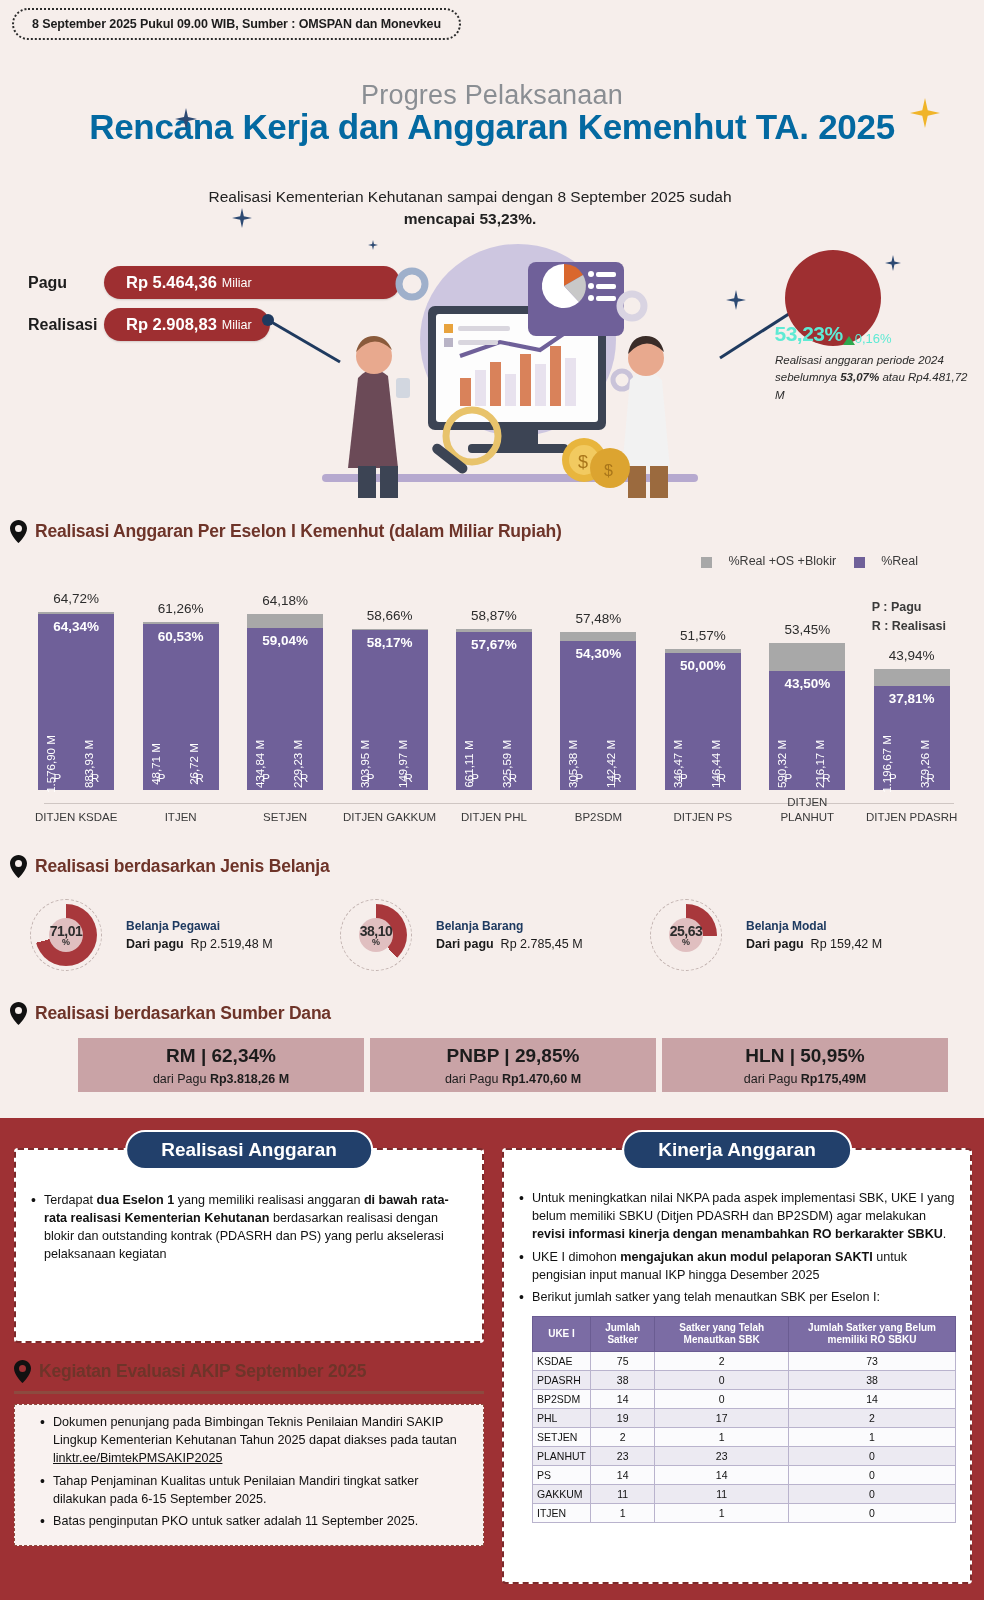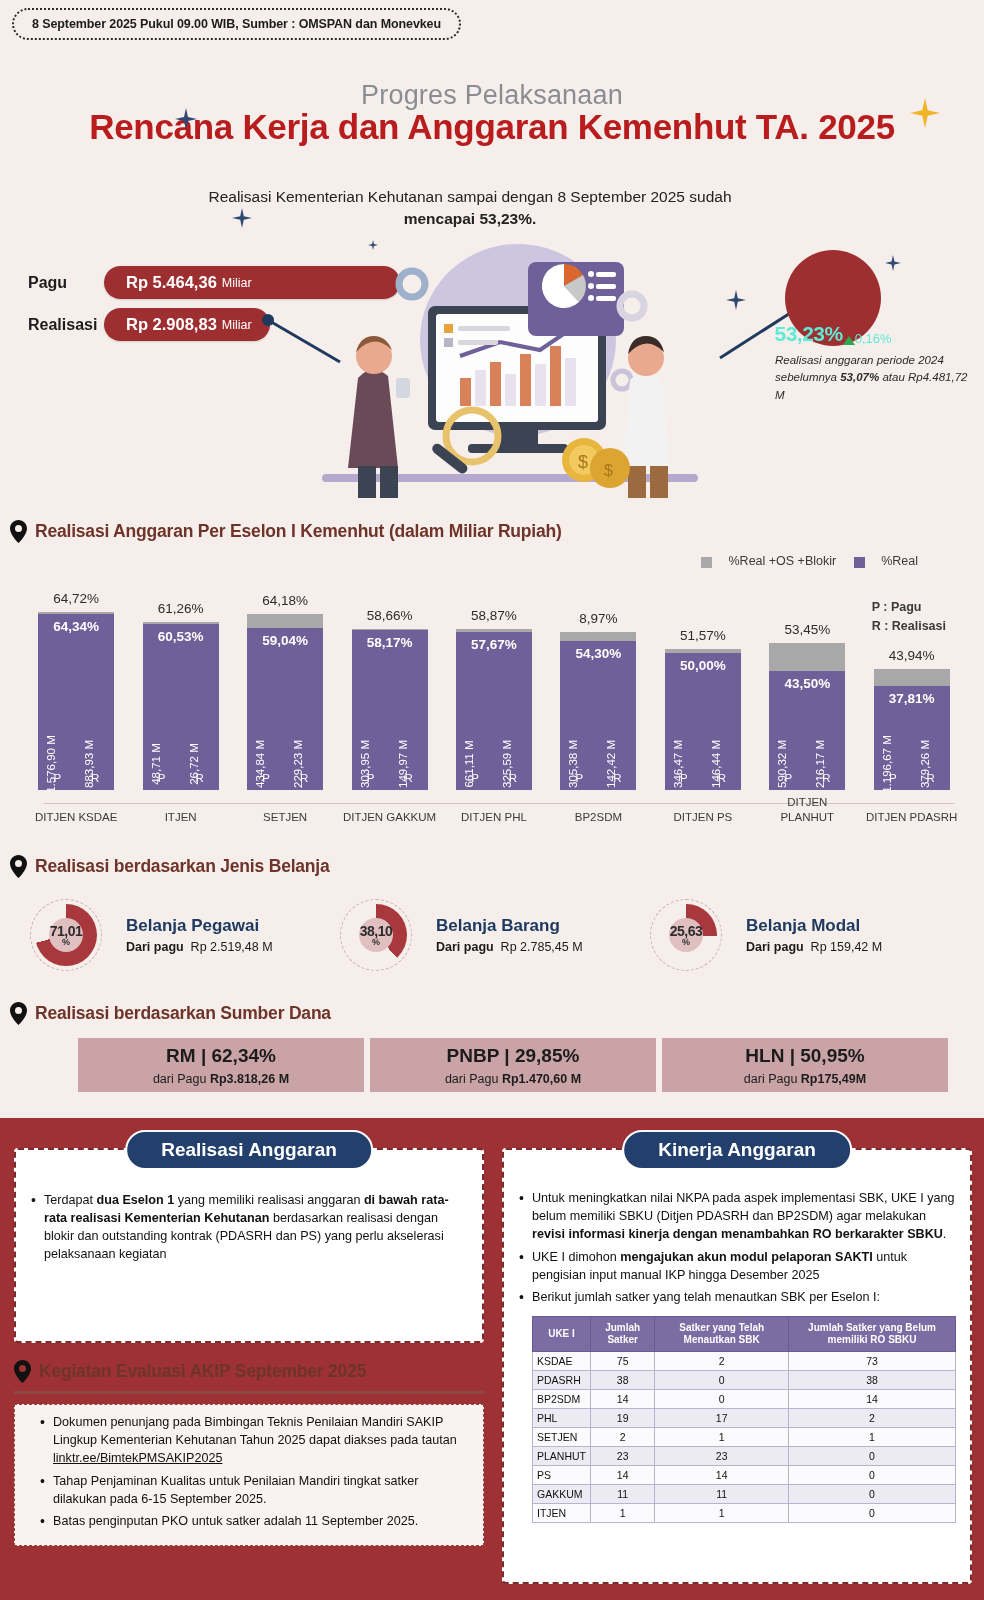--- a/index.html
+++ b/index.html
@@ -22,21 +22,21 @@
     background: #f6eeeb;
   }
 
   
   .hero { position: absolute; left: 0; top: 80px; width: 984px; text-align: center; }
   .hero-sub {
     font-size: 27px; color: #8a8e93; font-weight: 400; letter-spacing: 0.2px;
     margin-bottom: -4px;
   }
   .hero-title {
-    font-size: 35px; font-weight: bold; color: #b91c1c; letter-spacing: -0.3px;
+    font-size: 35px; font-weight: bold; color: #0369a1; letter-spacing: -0.3px;
   }
   .spark { position: absolute; pointer-events:none; }
   .spark svg { display:block; }
 
   .hero-note {
     position: absolute; left: 120px; top: 186px; width: 700px; text-align: center;
     font-size: 15.5px; color: #222; line-height: 1.45;
   }
   .hero-note b { font-weight: bold; }
 
@@ -119,21 +119,21 @@
     position: relative; width: 72px; height: 72px; border-radius: 50%;
     flex: none; border: 1.5px dashed #c0b1ae;
   }
   .donut .ring { position: absolute; inset: 4px; border-radius: 50%; }
   .donut .hole {
     position: absolute; inset: 18px; border-radius: 50%; background: #e0bfc0;
     display: flex; flex-direction: column; align-items: center; justify-content: center;
   }
   .donut .hole .n { font-size: 14px; font-weight: bold; color: #2c2c2c; letter-spacing: -0.5px; }
   .donut .hole .p { font-size: 9px; font-weight: bold; color: #2c2c2c; margin-top: -2px; }
-  .donut-txt .t { font-size: 17px; font-weight: bold; color: #1e3a60; margin-bottom: 4px; }
+  .donut-txt .t { font-size: 12px; font-weight: bold; color: #1e3a60; margin-bottom: 4px; }
   .donut-txt .s { font-size: 12.5px; color: #1a1a1a; }
   .donut-txt .s b { font-weight: bold; }
 
   
   .funds { position: absolute; left: 78px; top: 1038px; width: 870px; height: 54px; display: flex; gap: 6px; }
   .fund-card {
     flex: 1; background: #c9a3a6; display: flex; flex-direction: column;
     align-items: center; justify-content: center; line-height: 1.45;
   }
   .fund-card .l1 { font-size: 19px; font-weight: bold; color: #1c1c1c; }
@@ -455,21 +455,21 @@
                     <div class="pr-key">R</div>
                   </div>
                 </div>
               </div>
             </div>
           </div>
           <div class="cat-lbl">DITJEN PHL</div>
         </div>
         <div class="bar-col">
           <div class="bar-wrap">
-            <div class="bar-total-lbl" style="bottom:163.65942857142858px">8,97%</div>
+            <div class="bar-total-lbl" style="bottom:163.65942857142858px">57,48%</div>
             <div class="bar-stack" style="height:157.65942857142858px">
               <div class="seg-gray" style="height:8.722285714285732px"></div>
               <div class="seg-main" style="height:148.93714285714285px">
                 <div class="inpct">54,30%</div>
                 <div class="pr-row">
                   <div class="pr-cell">
                     <div class="pr-val">305,38 M</div>
                     <div class="pr-key">P</div>
                   </div>
                   <div class="pr-cell">

